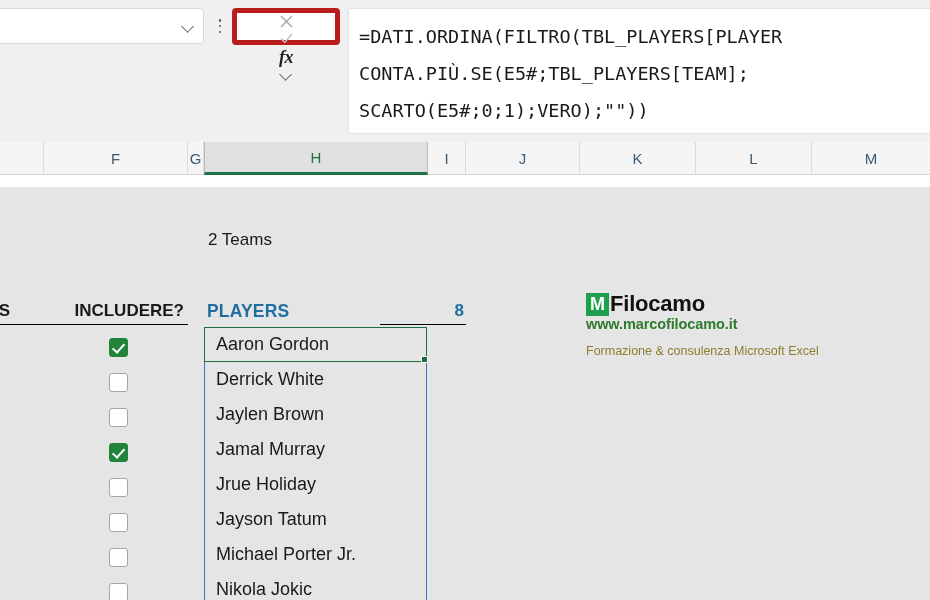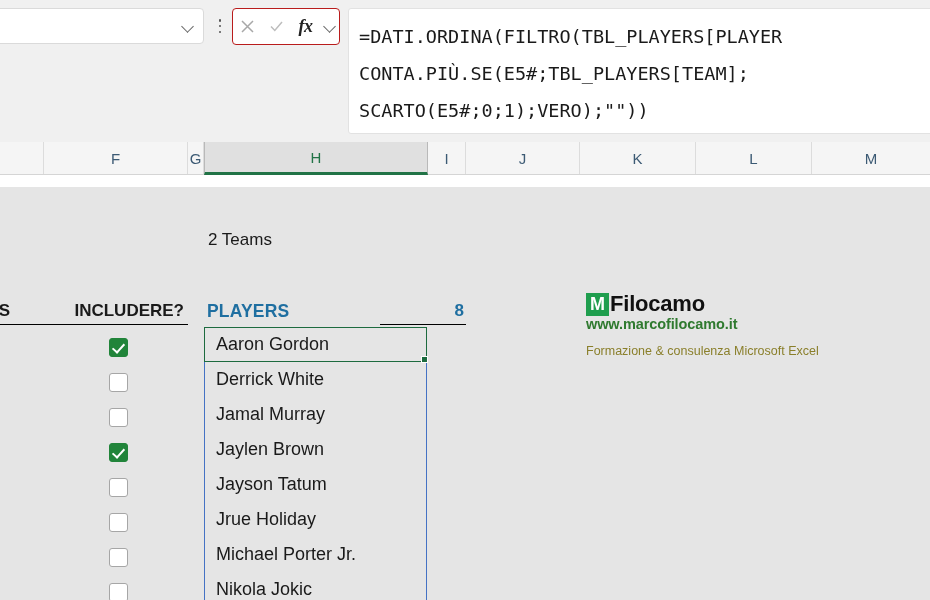--- a/index.html
+++ b/index.html
@@ -79,25 +79,26 @@
     width: 2.5px; height: 2.5px;
     border-radius: 50%;
     background: #555;
   }
 
   .fxgroup {
     position: absolute;
     left: 232px; top: 8px;
     width: 108px; height: 37px;
     background: #ffffff;
-    border: 1px solid #b91c1c;
+    border: 5px solid #b91c1c;
     border-radius: 4px;
     display: flex;
     align-items: center;
     justify-content: space-around;
+    flex-direction: column;
   }
   .fx-btn {
     width: 24px; height: 24px;
     display: flex;
     align-items: center;
     justify-content: center;
     color: #9b9b9b;
   }
   .fx-btn svg { display: block; }
   .fx-italic {
@@ -426,24 +427,24 @@
           <span class="ckbox"></span>
         </div>
       <div class="ckrow">
           <span class="ckbox"></span>
         </div>
     </div>
 
     <div class="playerlist">
       <div class="playerrow">Aaron Gordon</div>
       <div class="playerrow">Derrick White</div>
+      <div class="playerrow">Jaylen Brown</div>
       <div class="playerrow">Jamal Murray</div>
-      <div class="playerrow">Jaylen Brown</div>
+      <div class="playerrow">Jrue Holiday</div>
       <div class="playerrow">Jayson Tatum</div>
-      <div class="playerrow">Jrue Holiday</div>
       <div class="playerrow">Michael Porter Jr.</div>
       <div class="playerrow">Nikola Jokic</div>
     </div>
 
     <div class="spill"></div>
     <div class="activecell"></div>
     <div class="fillhandle"></div>
 
     <div class="brand">
       <div class="brand-logo-row">

